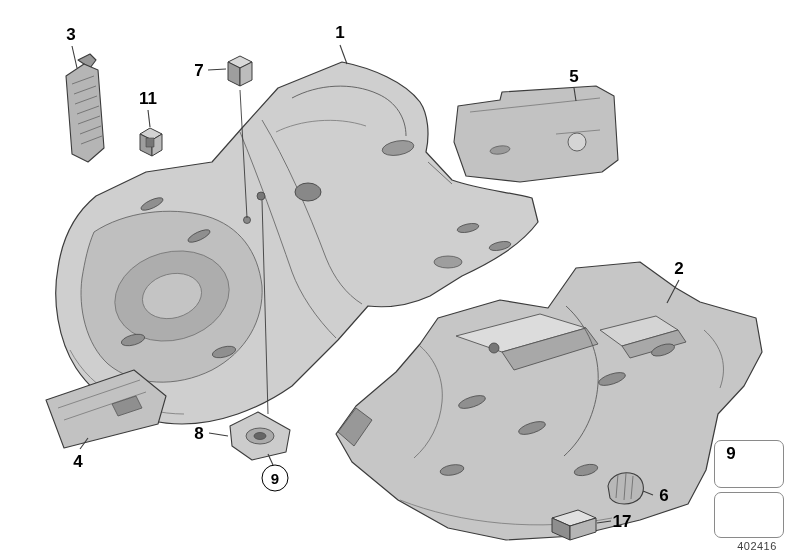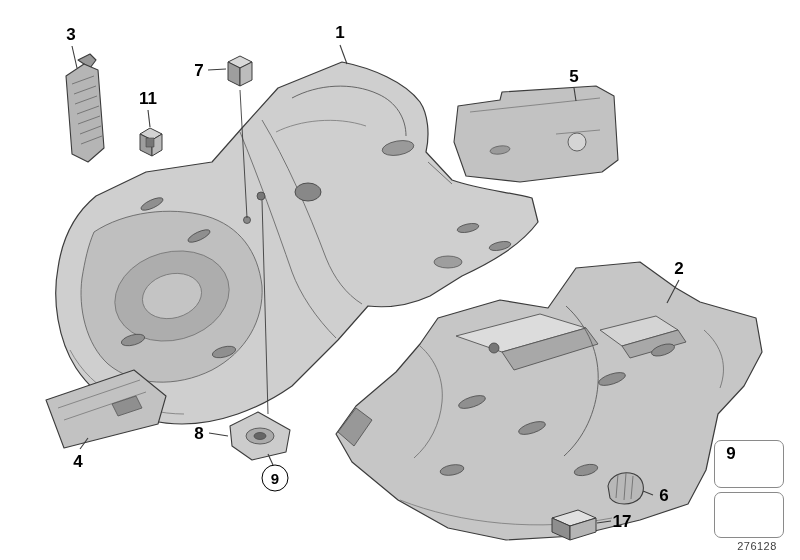--- a/index.html
+++ b/index.html
@@ -190,14 +190,14 @@
   <span class="callout" style="left:199px;top:433px">8</span>
   <span class="callout circled" style="left:275px;top:478px">9</span>
   <span class="callout" style="left:622px;top:521px">17</span>
   <span class="callout" style="left:148px;top:98px">11</span>
 
   <div class="inset-box"></div>
   <span class="callout" style="left:731px;top:453px">9</span>
 
   <div class="nav-box"></div>
 
-  <div class="drawing-number" style="left:757px;top:546px">276128</div>
+  <div class="drawing-number" style="left:757px;top:546px">402416</div>
 </div>
 
 </body></html>

